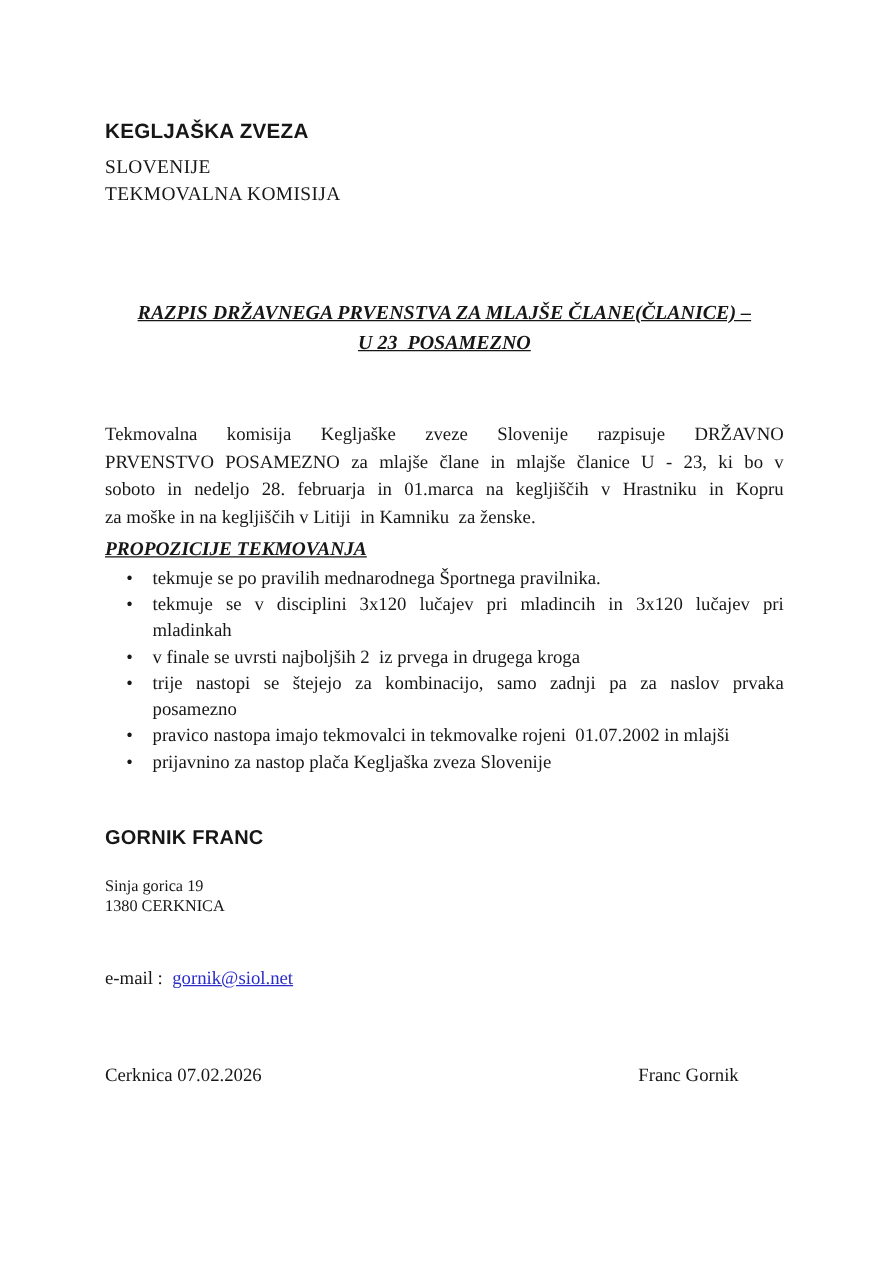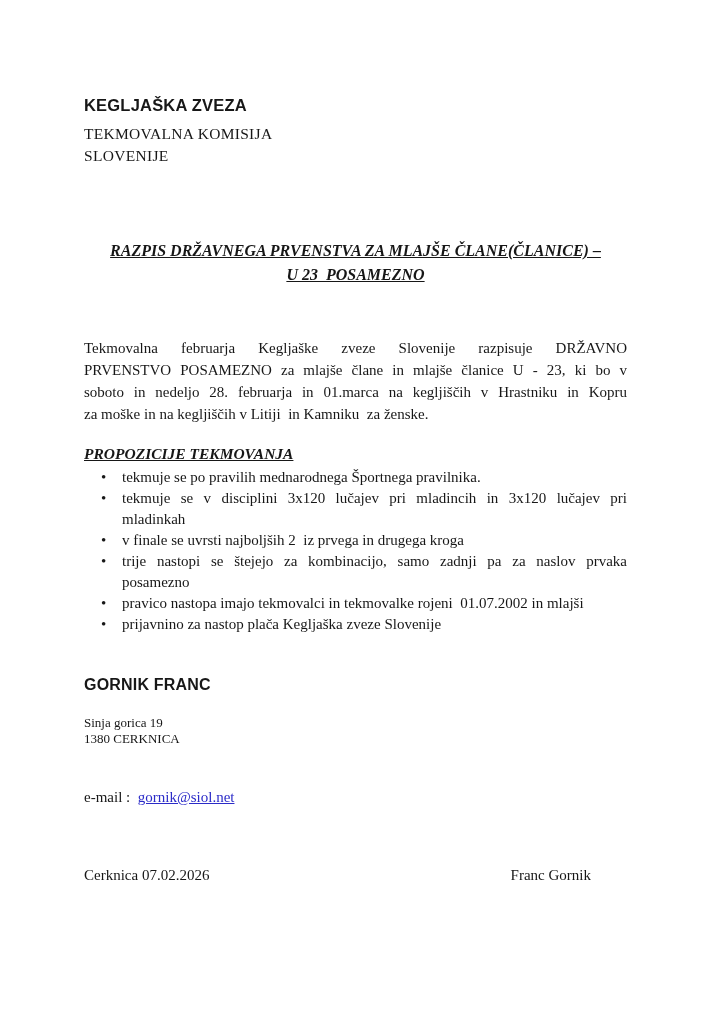--- a/index.html
+++ b/index.html
@@ -31,21 +31,21 @@
   }
   .tline{ text-decoration:underline; white-space:pre-wrap; }
 
   
   .intro{ margin-top:50px; }
   .jline{ text-align:justify; text-align-last:justify; line-height:22px; }
   .nline{ line-height:22px; white-space:pre-wrap; }
 
   
   .section-heading{
-    margin-top:18px; font-weight:700; font-style:italic;
+    margin-top:4px; font-weight:700; font-style:italic;
     font-size:15.5px; line-height:22px;
   }
   .section-heading .hline{ text-decoration:underline; }
 
   
   .bullets{ margin-top:2px; }
   .bullet{ display:flex; }
   .bullet .dot{
     flex:0 0 38px; width:38px; padding-left:17px;
     line-height:21px; font-size:15px;
@@ -75,31 +75,31 @@
   .footer-row{ margin-top:56px; display:flex; line-height:22px; }
   .signature{ margin-left:auto; margin-right:36px; }
 </style>
 </head>
 <body>
 
 <div class="page">
 
   <div class="letterhead">
     <div class="org-name">KEGLJAŠKA ZVEZA</div>
+    <div class="org-line">SLOVENIJE</div>
     <div class="org-line">TEKMOVALNA KOMISIJA</div>
-    <div class="org-line">SLOVENIJE</div>
   </div>
 
   <div class="doc-title">
     <div><span class="tline">RAZPIS DRŽAVNEGA PRVENSTVA ZA MLAJŠE ČLANE(ČLANICE) –</span></div>
     <div><span class="tline">U 23  POSAMEZNO</span></div>
   </div>
 
   <div class="intro">
-    <div class="jline">Tekmovalna februarja Kegljaške zveze Slovenije razpisuje DRŽAVNO</div>
+    <div class="jline">Tekmovalna komisija Kegljaške zveze Slovenije razpisuje DRŽAVNO</div>
     <div class="jline">PRVENSTVO POSAMEZNO za mlajše člane in mlajše članice U - 23, ki bo v</div>
     <div class="jline">soboto in nedeljo 28. februarja in 01.marca na kegljiščih v Hrastniku in Kopru</div>
     <div class="nline">za moške in na kegljiščih v Litiji  in Kamniku  za ženske.</div>
   </div>
 
   <div class="section-heading">
     <span class="hline">PROPOZICIJE TEKMOVANJA</span>
   </div>
 
   <div class="bullets">
@@ -137,21 +137,21 @@
     <div class="bullet">
       <span class="dot">•</span>
       <div class="btext">
         <div class="nline">pravico nastopa imajo tekmovalci in tekmovalke rojeni  01.07.2002 in mlajši</div>
       </div>
     </div>
 
     <div class="bullet">
       <span class="dot">•</span>
       <div class="btext">
-        <div class="nline">prijavnino za nastop plača Kegljaška zveze Slovenije</div>
+        <div class="nline">prijavnino za nastop plača Kegljaška zveza Slovenije</div>
       </div>
     </div>
 
   </div>
 
 
   <div class="contact">
     <div class="contact-name">GORNIK FRANC</div>
     <div class="address">
       <div class="address-line">Sinja gorica 19</div>

